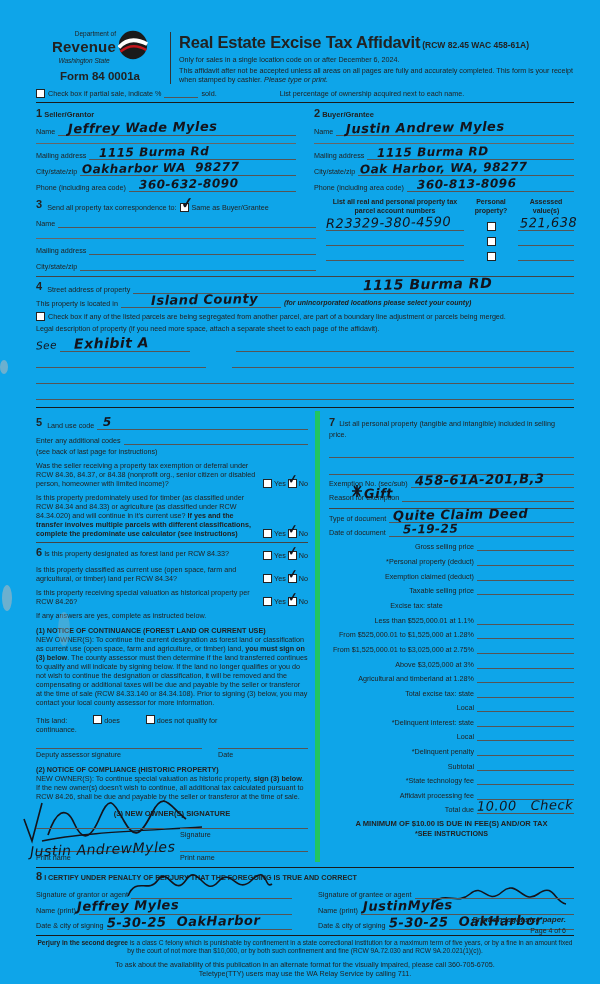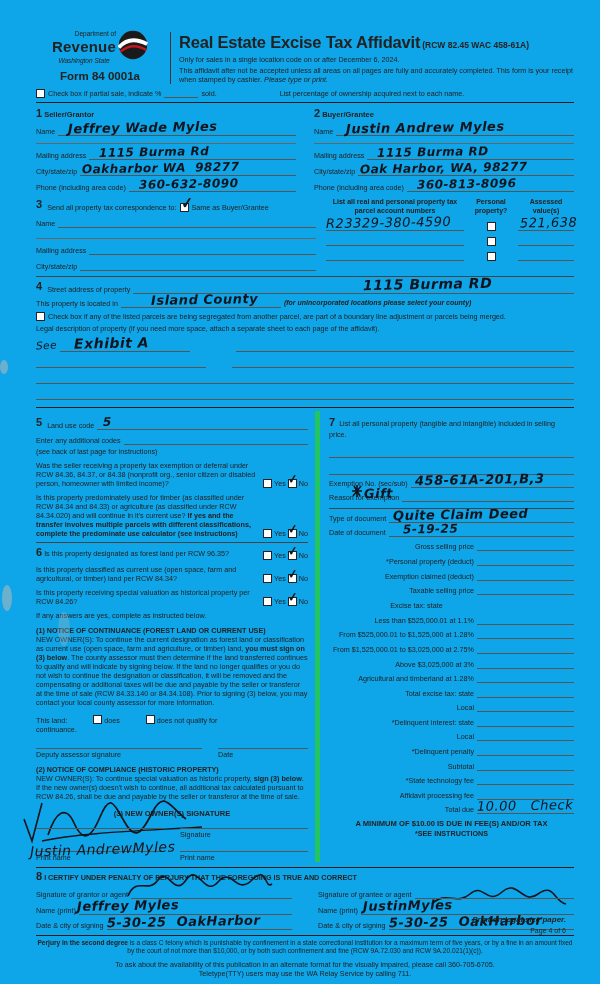--- a/index.html
+++ b/index.html
@@ -314,21 +314,21 @@
             <span class="cb"></span>
             <span>Yes</span>
             <span class="cb ck"></span>
             <span>No</span>
           </span>
       </div>
 
       <div class="rule1" style="margin-top:4px;"></div>
 
       <div class="q" style="margin-top:3px;">
-        <span class="qtext"><span class="secnum">6</span><span>Is this property designated as forest land per RCW 96.35?</span></span>
+        <span class="qtext"><span class="secnum">6</span><span>Is this property designated as forest land per RCW 84.33?</span></span>
         <span class="yn">
             <span class="cb"></span>
             <span>Yes</span>
             <span class="cb ck"></span>
             <span>No</span>
           </span>
       </div>
       <div class="q">
         <span class="qtext">Is this property classified as current use (open space, farm and agricultural, or timber) land per RCW 84.34?</span>
         <span class="yn">

